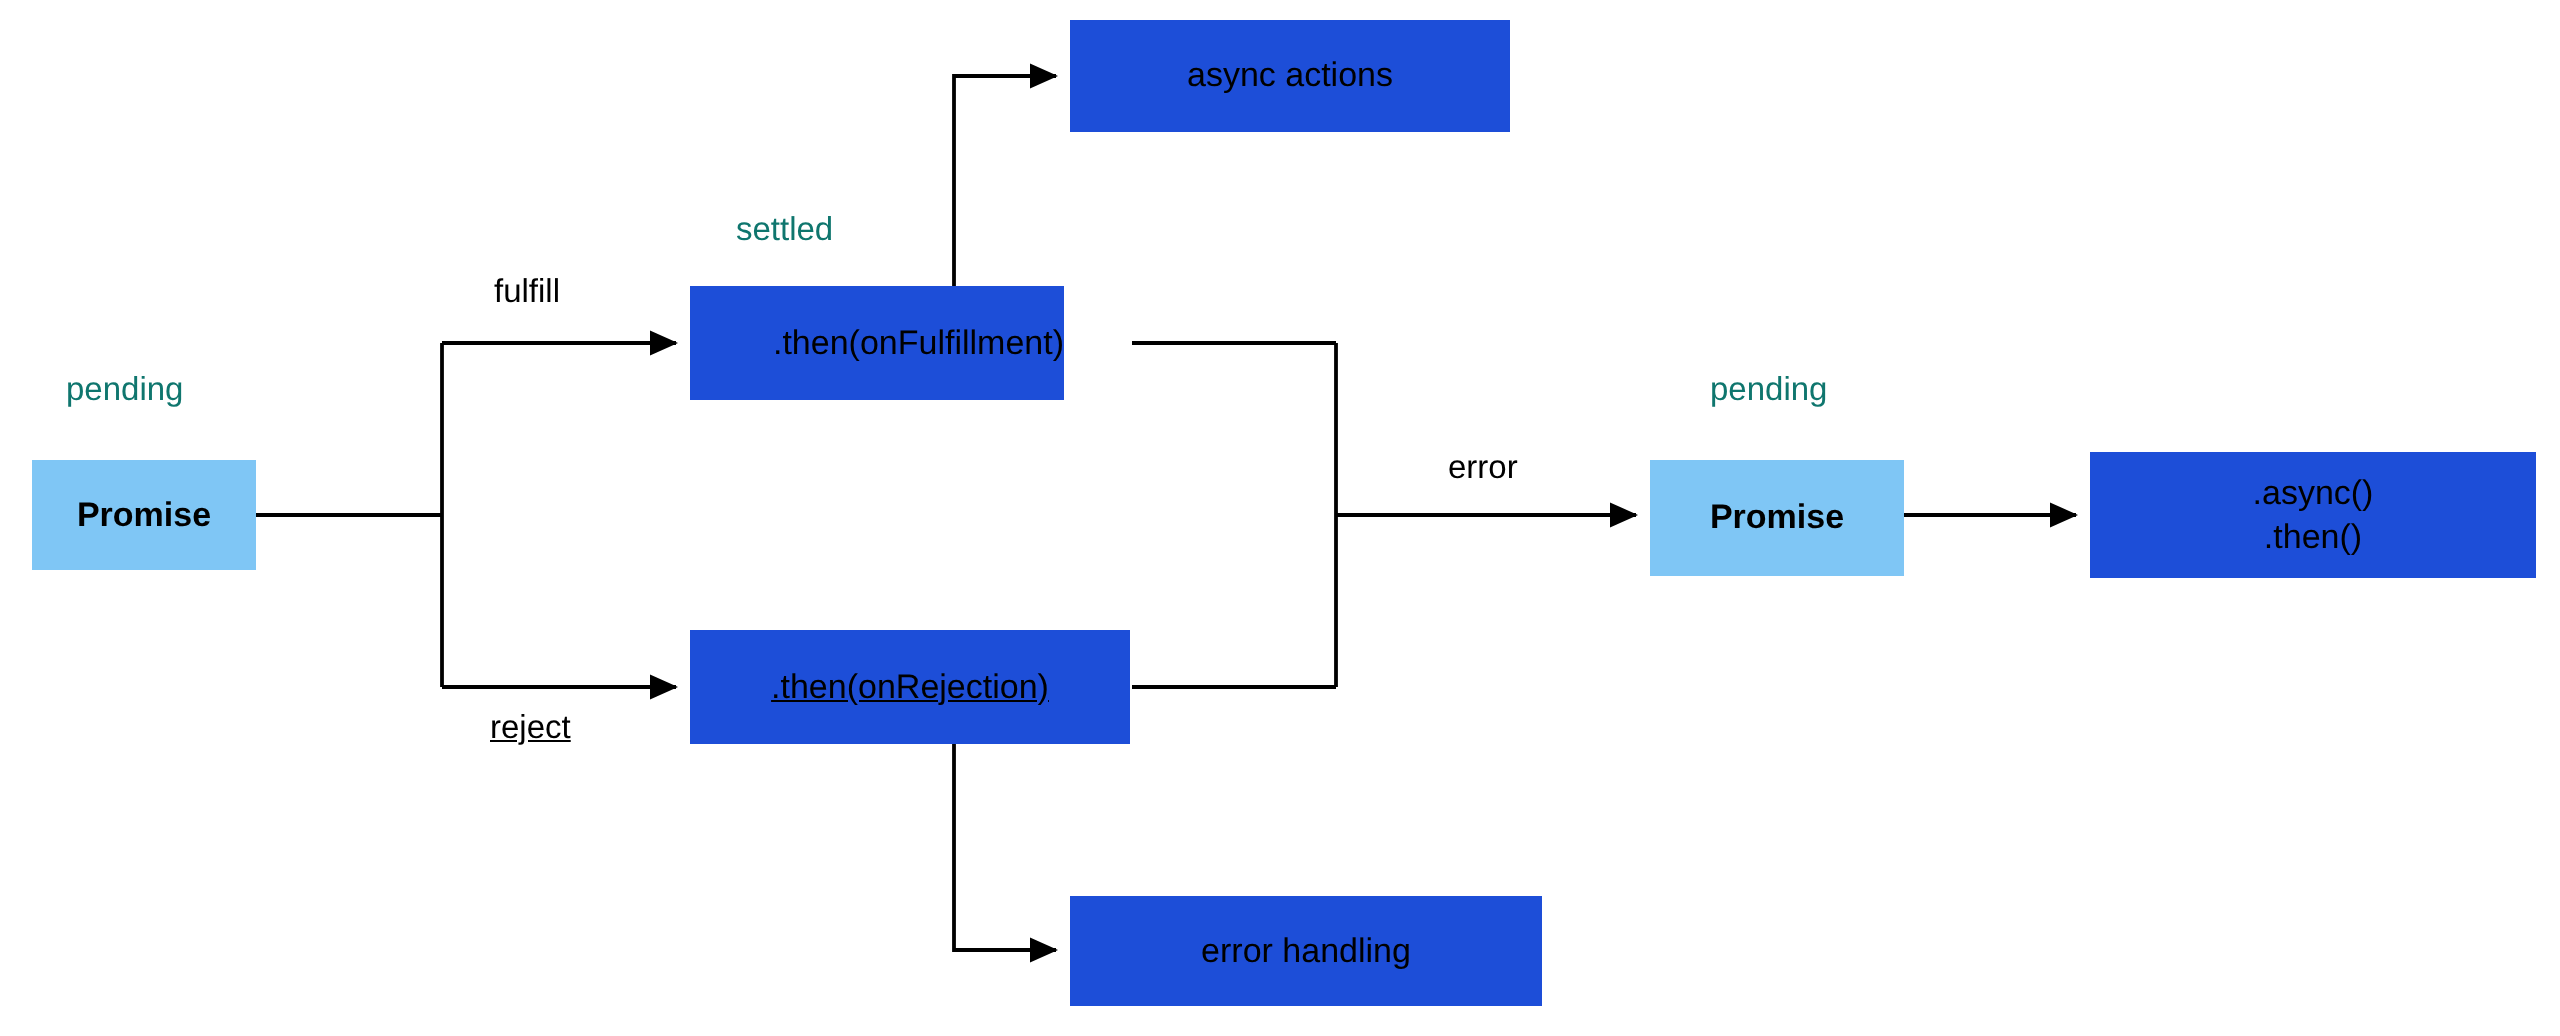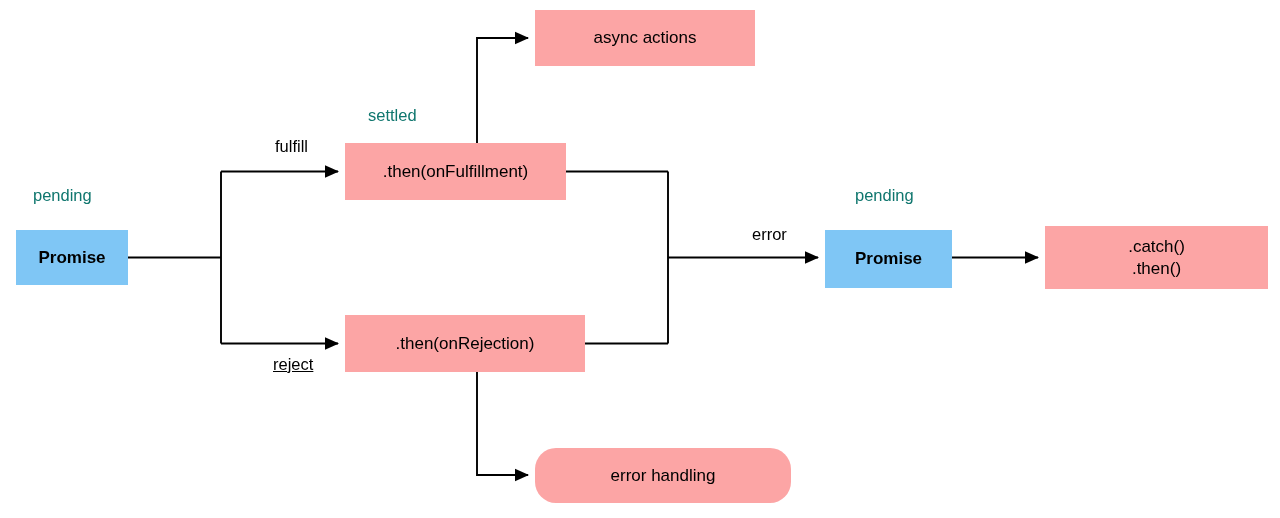--- a/index.html
+++ b/index.html
@@ -31,39 +31,38 @@
     position: absolute;
     box-sizing: border-box;
     display: flex;
     align-items: center;
     justify-content: center;
     text-align: center;
     line-height: 1.28;
     color: #000000;
   }
   .node-yellow {
-    background: #fca5a5;
+    background: #1d4ed8;
     font-size: 17px;
     font-weight: 400;
   }
   .node-blue {
     background: #7fc6f5;
     font-size: 17px;
     font-weight: bold;
   }
   .node-multiline {
     flex-direction: column;
   }
   .edge-label {
     position: absolute;
     color: #000000;
     font-size: 16.5px;
     font-weight: 400;
     white-space: nowrap;
-    margin-left: 28px;
   }
   .state-label {
     position: absolute;
     color: #0f766e;
     font-size: 16.5px;
     font-weight: 400;
     white-space: nowrap;
   }
 </style>
 </head>
@@ -109,38 +108,38 @@
   <div class="edge-label" style="left:245px; top:355px;text-decoration:underline;">reject</div>
 
   <div class="edge-label" style="left:724px; top:225px;">error</div>
 
   <div class="state-label" style="left:855px; top:186px;">pending</div>
 
   <div class="node node-blue" style="left:16px; top:230px; width:112px; height:55px;">
     <span>Promise</span>
   </div>
 
-  <div class="node node-yellow" style="left:345px; top:143px; width:221px; height:57px;">
+  <div class="node node-yellow" style="left:345px; top:143px; width:187px; height:57px;justify-content:flex-end;">
     <span>.then(onFulfillment)</span>
   </div>
 
-  <div class="node node-yellow node-multiline" style="left:345px; top:315px; width:240px; height:57px;">
+  <div class="node node-yellow node-multiline" style="left:345px; top:315px; width:220px; height:57px;text-decoration:underline;">
     <span>.then(onRejection)</span>
   </div>
 
   <div class="node node-yellow" style="left:535px; top:10px; width:220px; height:56px;">
     <span>async actions</span>
   </div>
 
-  <div class="node node-yellow" style="left:535px; top:448px; width:256px; height:55px;border-radius:21px;">
+  <div class="node node-yellow" style="left:535px; top:448px; width:236px; height:55px;">
     <span>error handling</span>
   </div>
 
   <div class="node node-blue" style="left:825px; top:230px; width:127px; height:58px;">
     <span>Promise</span>
   </div>
 
   <div class="node node-yellow node-multiline" style="left:1045px; top:226px; width:223px; height:63px;">
-    <span>.catch()</span>
+    <span>.async()</span>
     <span>.then()</span>
   </div>
 
 </div>
 
 </body></html>

